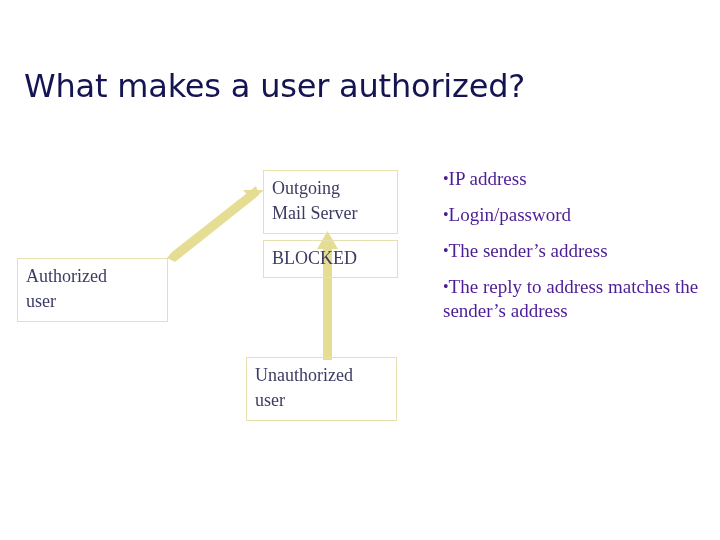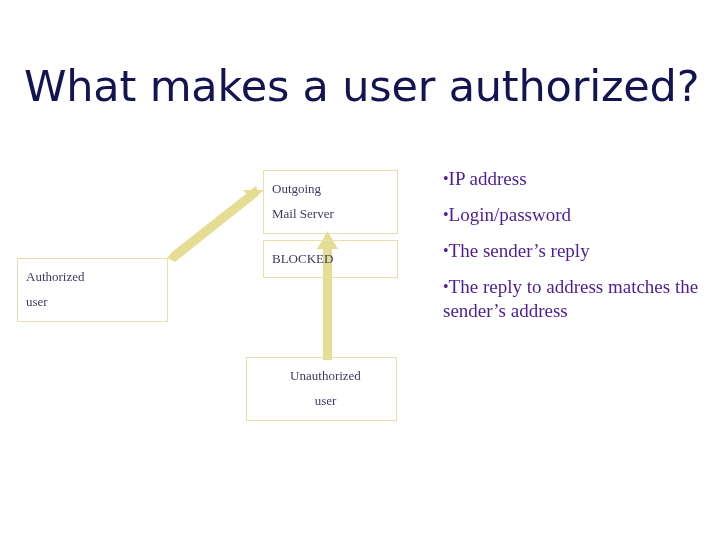--- a/index.html
+++ b/index.html
@@ -23,37 +23,37 @@
     background: #ffffff;
   }
 
   
   #slide-title {
     position: absolute;
     left: 24px;
     top: 64px;
     width: 672px;
     font-family: "DejaVu Sans", "Liberation Sans", sans-serif;
-    font-size: 43px;
+    font-size: 32px;
     font-weight: 400;
     line-height: 44px;
     letter-spacing: -0.2px;
     color: #141452;
     white-space: nowrap;
   }
 
   
   .diagram-box {
     position: absolute;
     box-sizing: border-box;
     border: 1px solid #e6dfae;
     background: transparent;
     color: #3b3b63;
     font-family: "Liberation Serif", "DejaVu Serif", serif;
-    font-size: 13px;
+    font-size: 18px;
     line-height: 25px;
     padding: 5px 0 0 8px;
     z-index: 3;
   }
 
   #box-outgoing {
     left: 263px;
     top: 170px;
     width: 135px;
     height: 64px;
@@ -63,21 +63,20 @@
     top: 240px;
     width: 135px;
     height: 38px;
     padding-top: 5px;
   }
   #box-unauthorized {
     left: 246px;
     top: 357px;
     width: 151px;
     height: 64px;
-    text-align: center;
   }
   #box-authorized {
     left: 17px;
     top: 258px;
     width: 151px;
     height: 64px;
     font-family: Liberation Serif, serif;
   }
 
   
@@ -151,20 +150,20 @@
   </div>
 
   <div id="bullet-list">
     <div class="bullet-item">
       <span class="bullet-glyph">•</span><span>IP address</span>
     </div>
     <div class="bullet-item">
       <span class="bullet-glyph">•</span><span>Login/password</span>
     </div>
     <div class="bullet-item">
-      <span class="bullet-glyph">•</span><span>The sender’s reply</span>
+      <span class="bullet-glyph">•</span><span>The sender’s address</span>
     </div>
     <div class="bullet-item">
       <span class="bullet-glyph">•</span><span>The reply to address matches the sender’s address</span>
     </div>
   </div>
 
 </div>
 
 </body></html>

